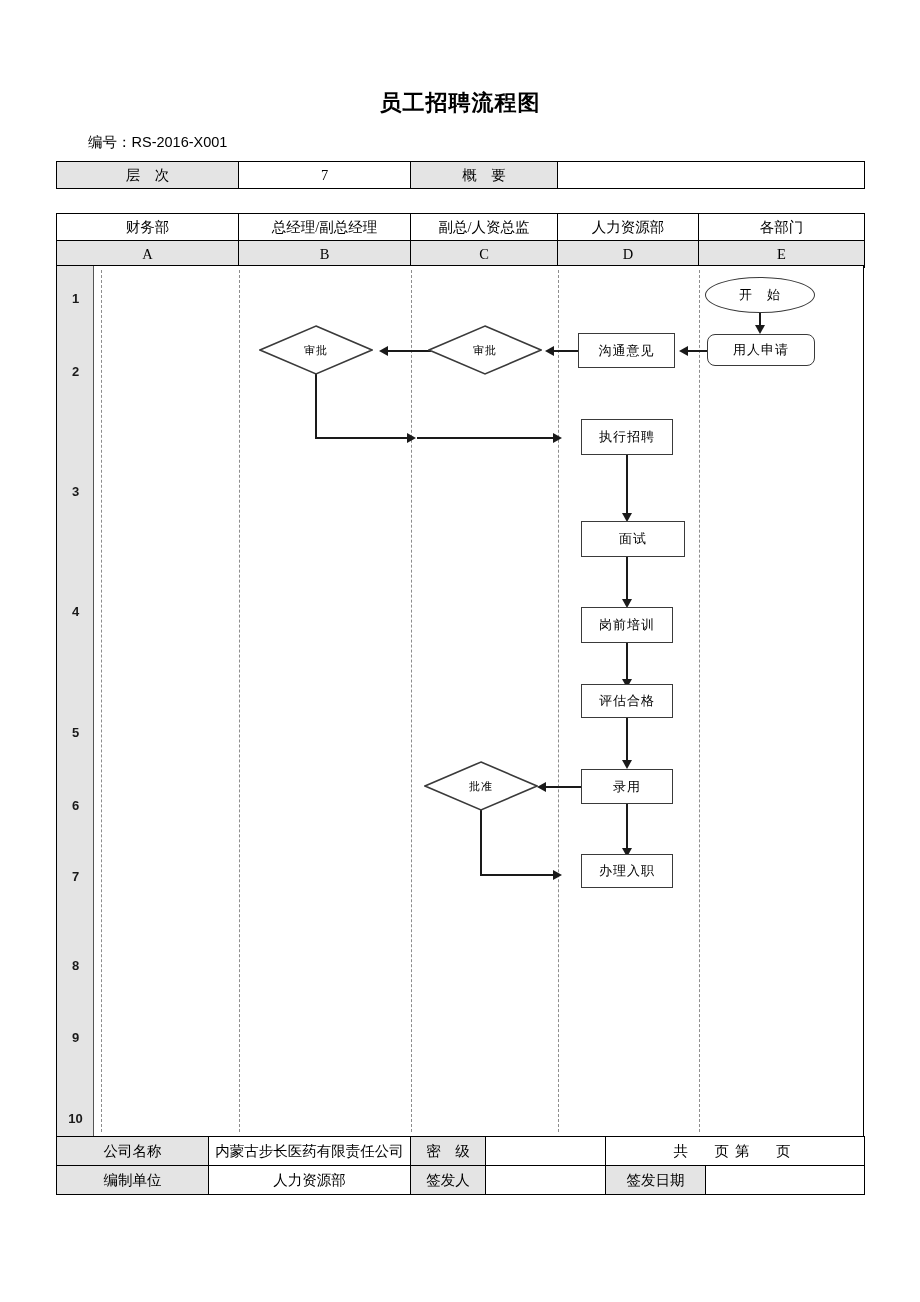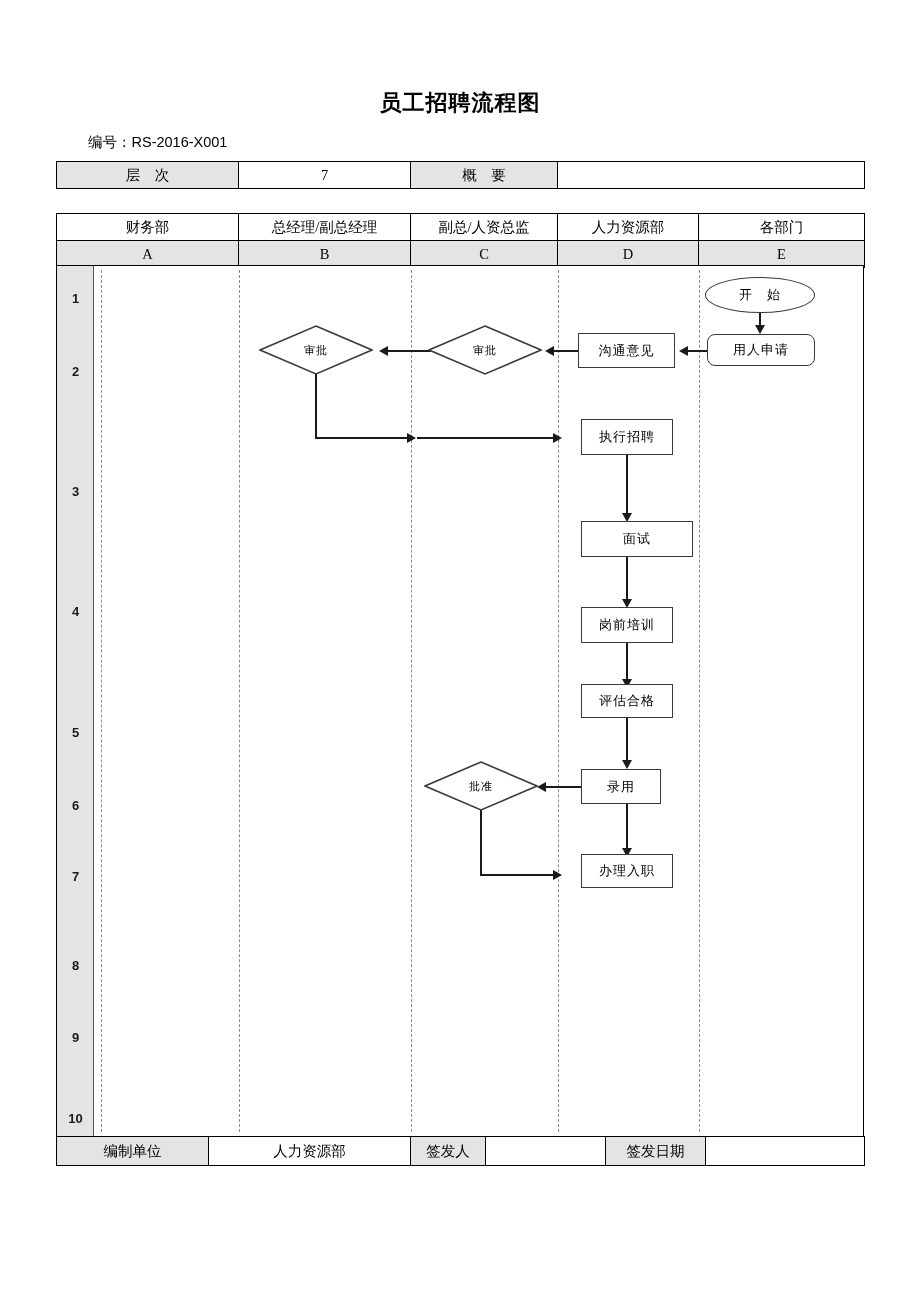--- a/index.html
+++ b/index.html
@@ -296,39 +296,39 @@
   <div class="arrow arrow-right" style="left:350px; top:167px;"></div>
   <div class="conn h" style="left:360px; top:171px; width:140px;"></div>
   <div class="arrow arrow-right" style="left:496px; top:167px;"></div>
 
   <div class="node box" style="left:524px; top:153px; width:92px; height:36px;">
     <span>执行招聘</span>
   </div>
   <div class="conn v" style="left:569px; top:189px; height:62px;"></div>
   <div class="arrow arrow-down" style="left:565px; top:247px;"></div>
 
-  <div class="node box" style="left:524px; top:255px; width:112px; height:36px;text-align:right;">
+  <div class="node box" style="left:524px; top:255px; width:104px; height:36px;text-align:right;">
     <span>面试</span>
   </div>
   <div class="conn v" style="left:569px; top:291px; height:46px;"></div>
   <div class="arrow arrow-down" style="left:565px; top:333px;"></div>
 
   <div class="node box" style="left:524px; top:341px; width:92px; height:36px;">
     <span>岗前培训</span>
   </div>
   <div class="conn v" style="left:569px; top:377px; height:42px;"></div>
   <div class="arrow arrow-down" style="left:565px; top:413px;"></div>
 
   <div class="node box" style="left:524px; top:418px; width:92px; height:34px;">
     <span>评估合格</span>
   </div>
   <div class="conn v" style="left:569px; top:452px; height:48px;"></div>
   <div class="arrow arrow-down" style="left:565px; top:494px;"></div>
 
-  <div class="node box" style="left:524px; top:503px; width:80px; height:35px;">
+  <div class="node box" style="left:524px; top:503px; width:92px; height:35px;">
     <span>录用</span>
   </div>
 
   <div class="conn h" style="left:488px; top:520px; width:38px;"></div>
   <div class="arrow arrow-left" style="left:480px; top:516px;"></div>
 
   <div class="diamond-wrap" style="left:367px; top:495px; width:114px; height:50px;">
     <svg width="114" height="50" viewBox="0 0 114 50">
       <polygon points="57,1 113,25 57,49 1,25" fill="#ffffff" stroke="#3a3a3a" stroke-width="1.6"></polygon>
     </svg>
@@ -352,20 +352,27 @@
   <colgroup>
     <col style="width:152px">
       <col style="width:202px">
       <col style="width:75px">
     <col style="width:120px">
       <col style="width:100px">
       <col style="width:159px">
   </colgroup>
   <tbody>
     <tr>
+      <td class="gray leftal">公司名称</td>
+      <td>内蒙古步长医药有限责任公司</td>
+      <td class="gray">密　级</td>
+      <td></td>
+      <td colspan="2" class="wide-sp">共　页第　页</td>
+    </tr>
+    <tr>
       <td class="gray leftal">编制单位</td>
       <td>人力资源部</td>
       <td class="gray">签发人</td>
       <td></td>
       <td class="gray">签发日期</td>
       <td></td>
     </tr>
   </tbody>
 </table>
 

